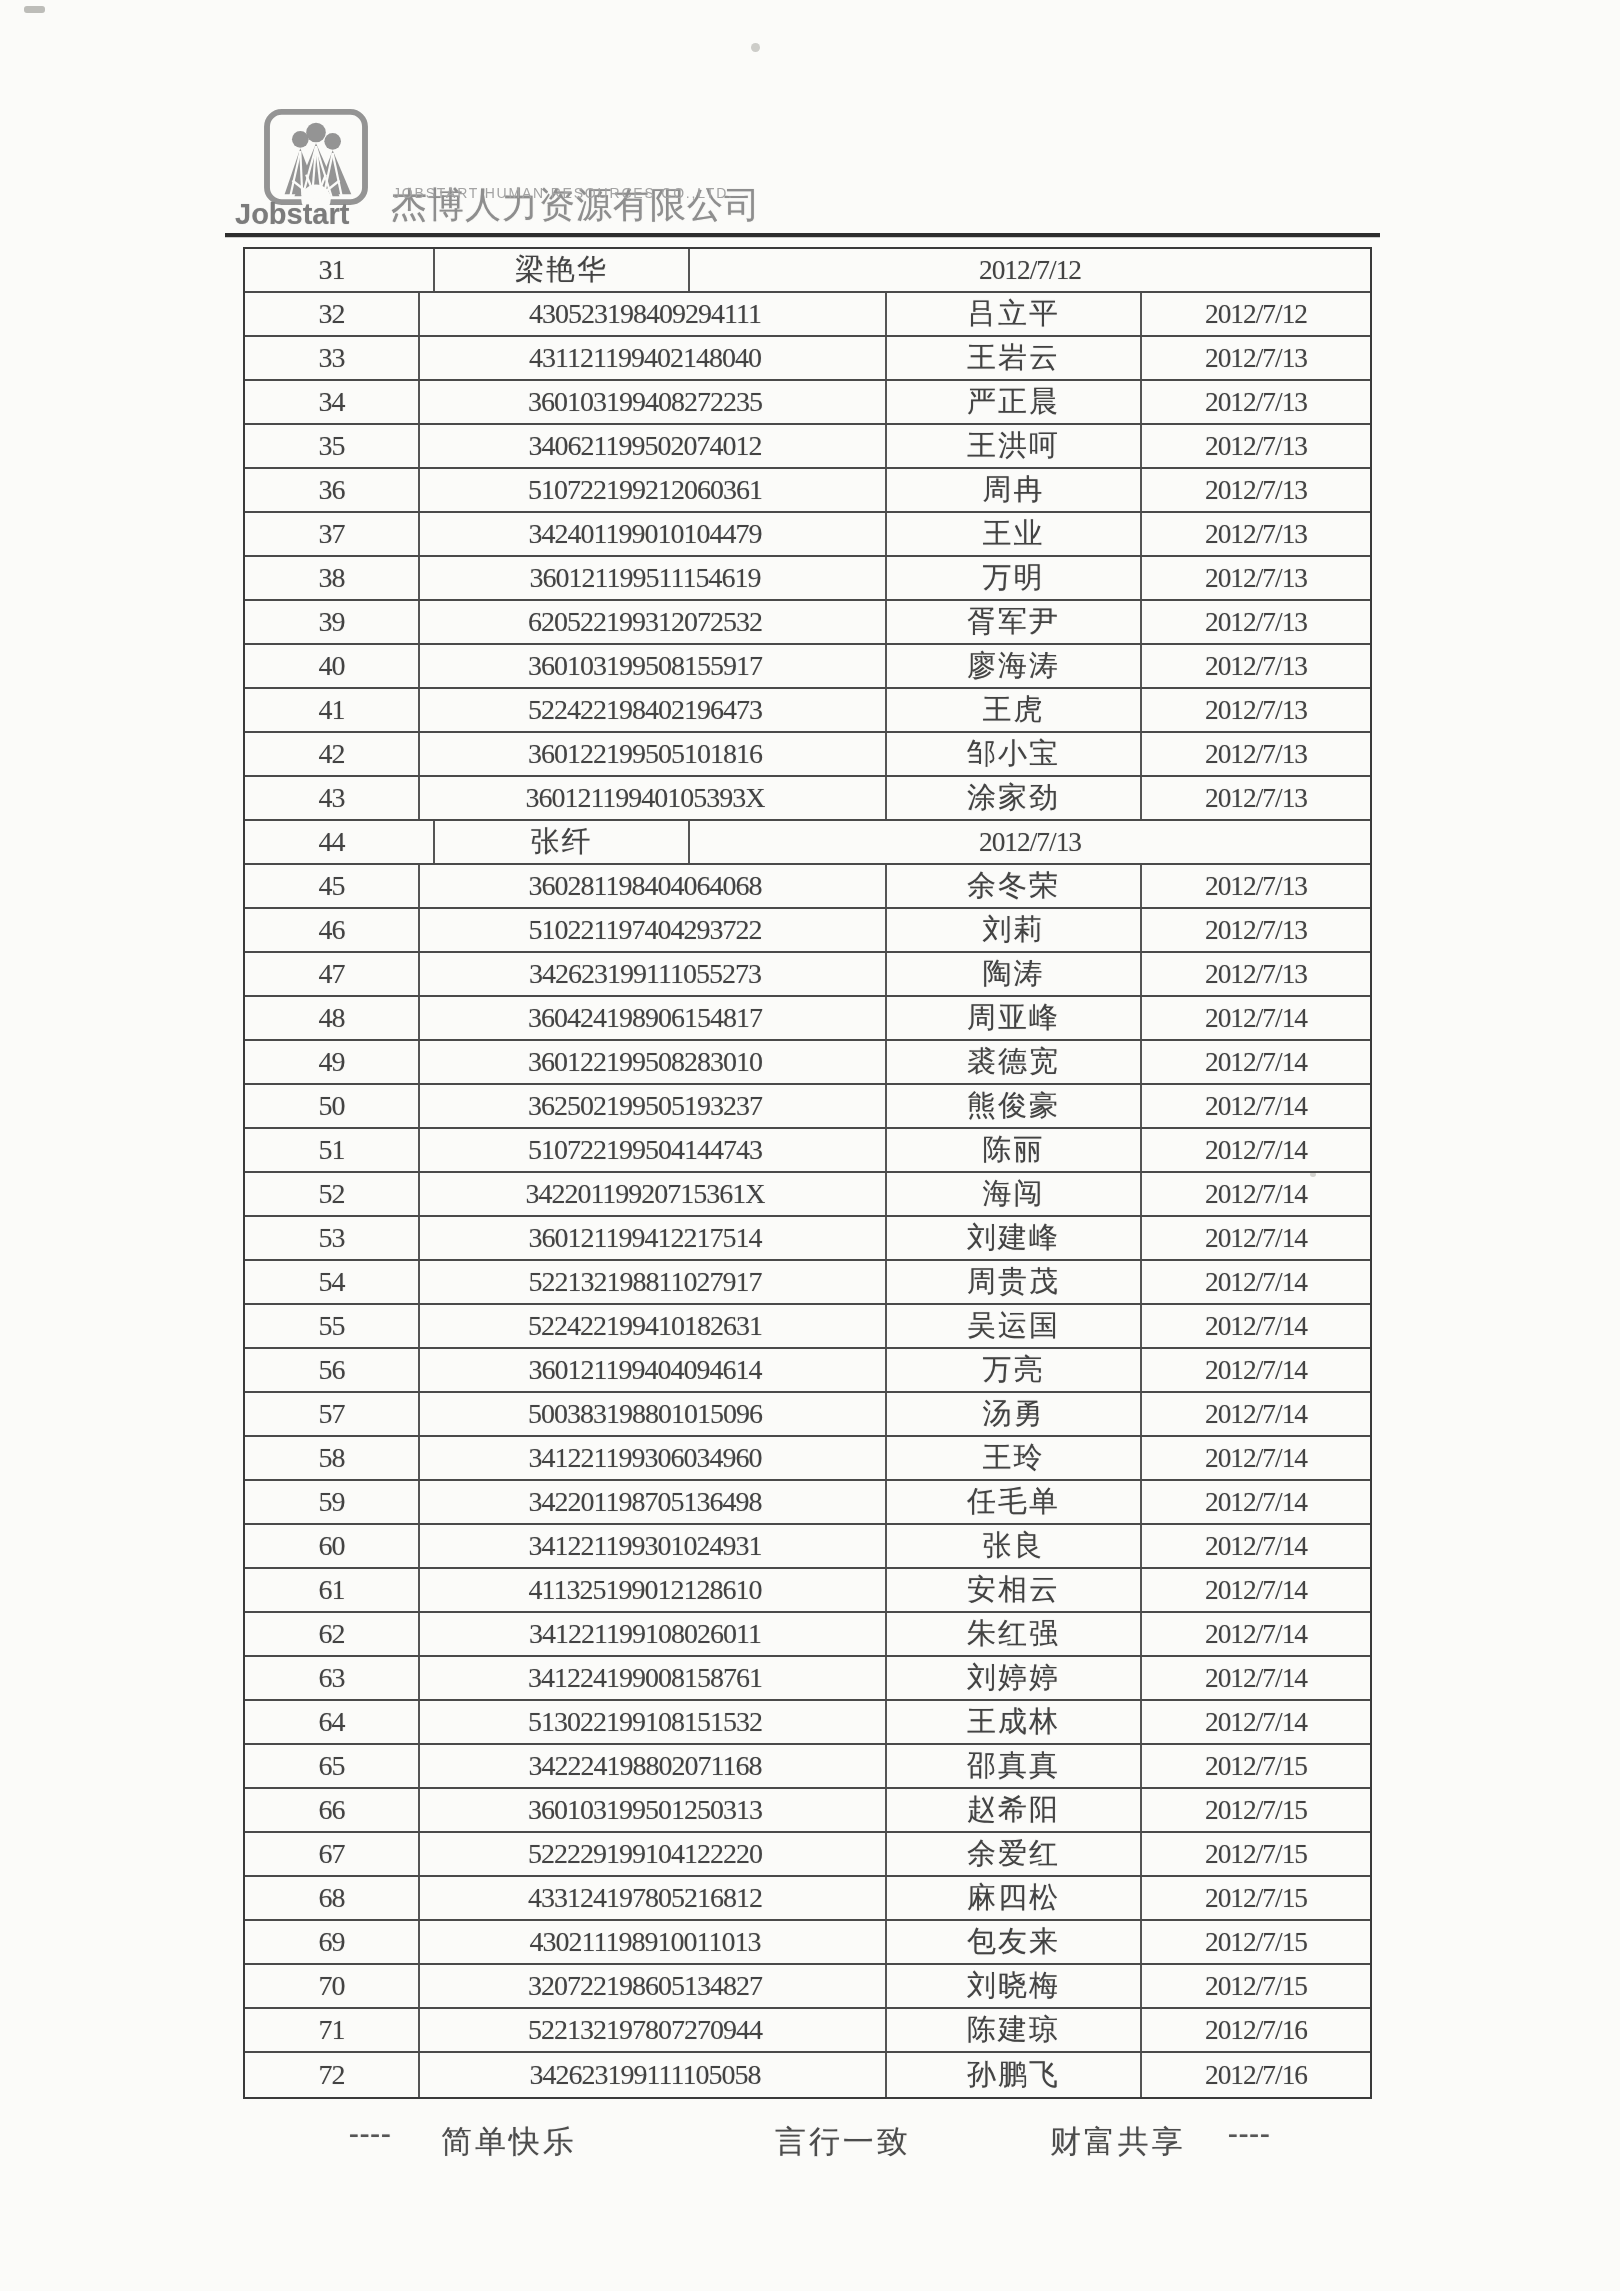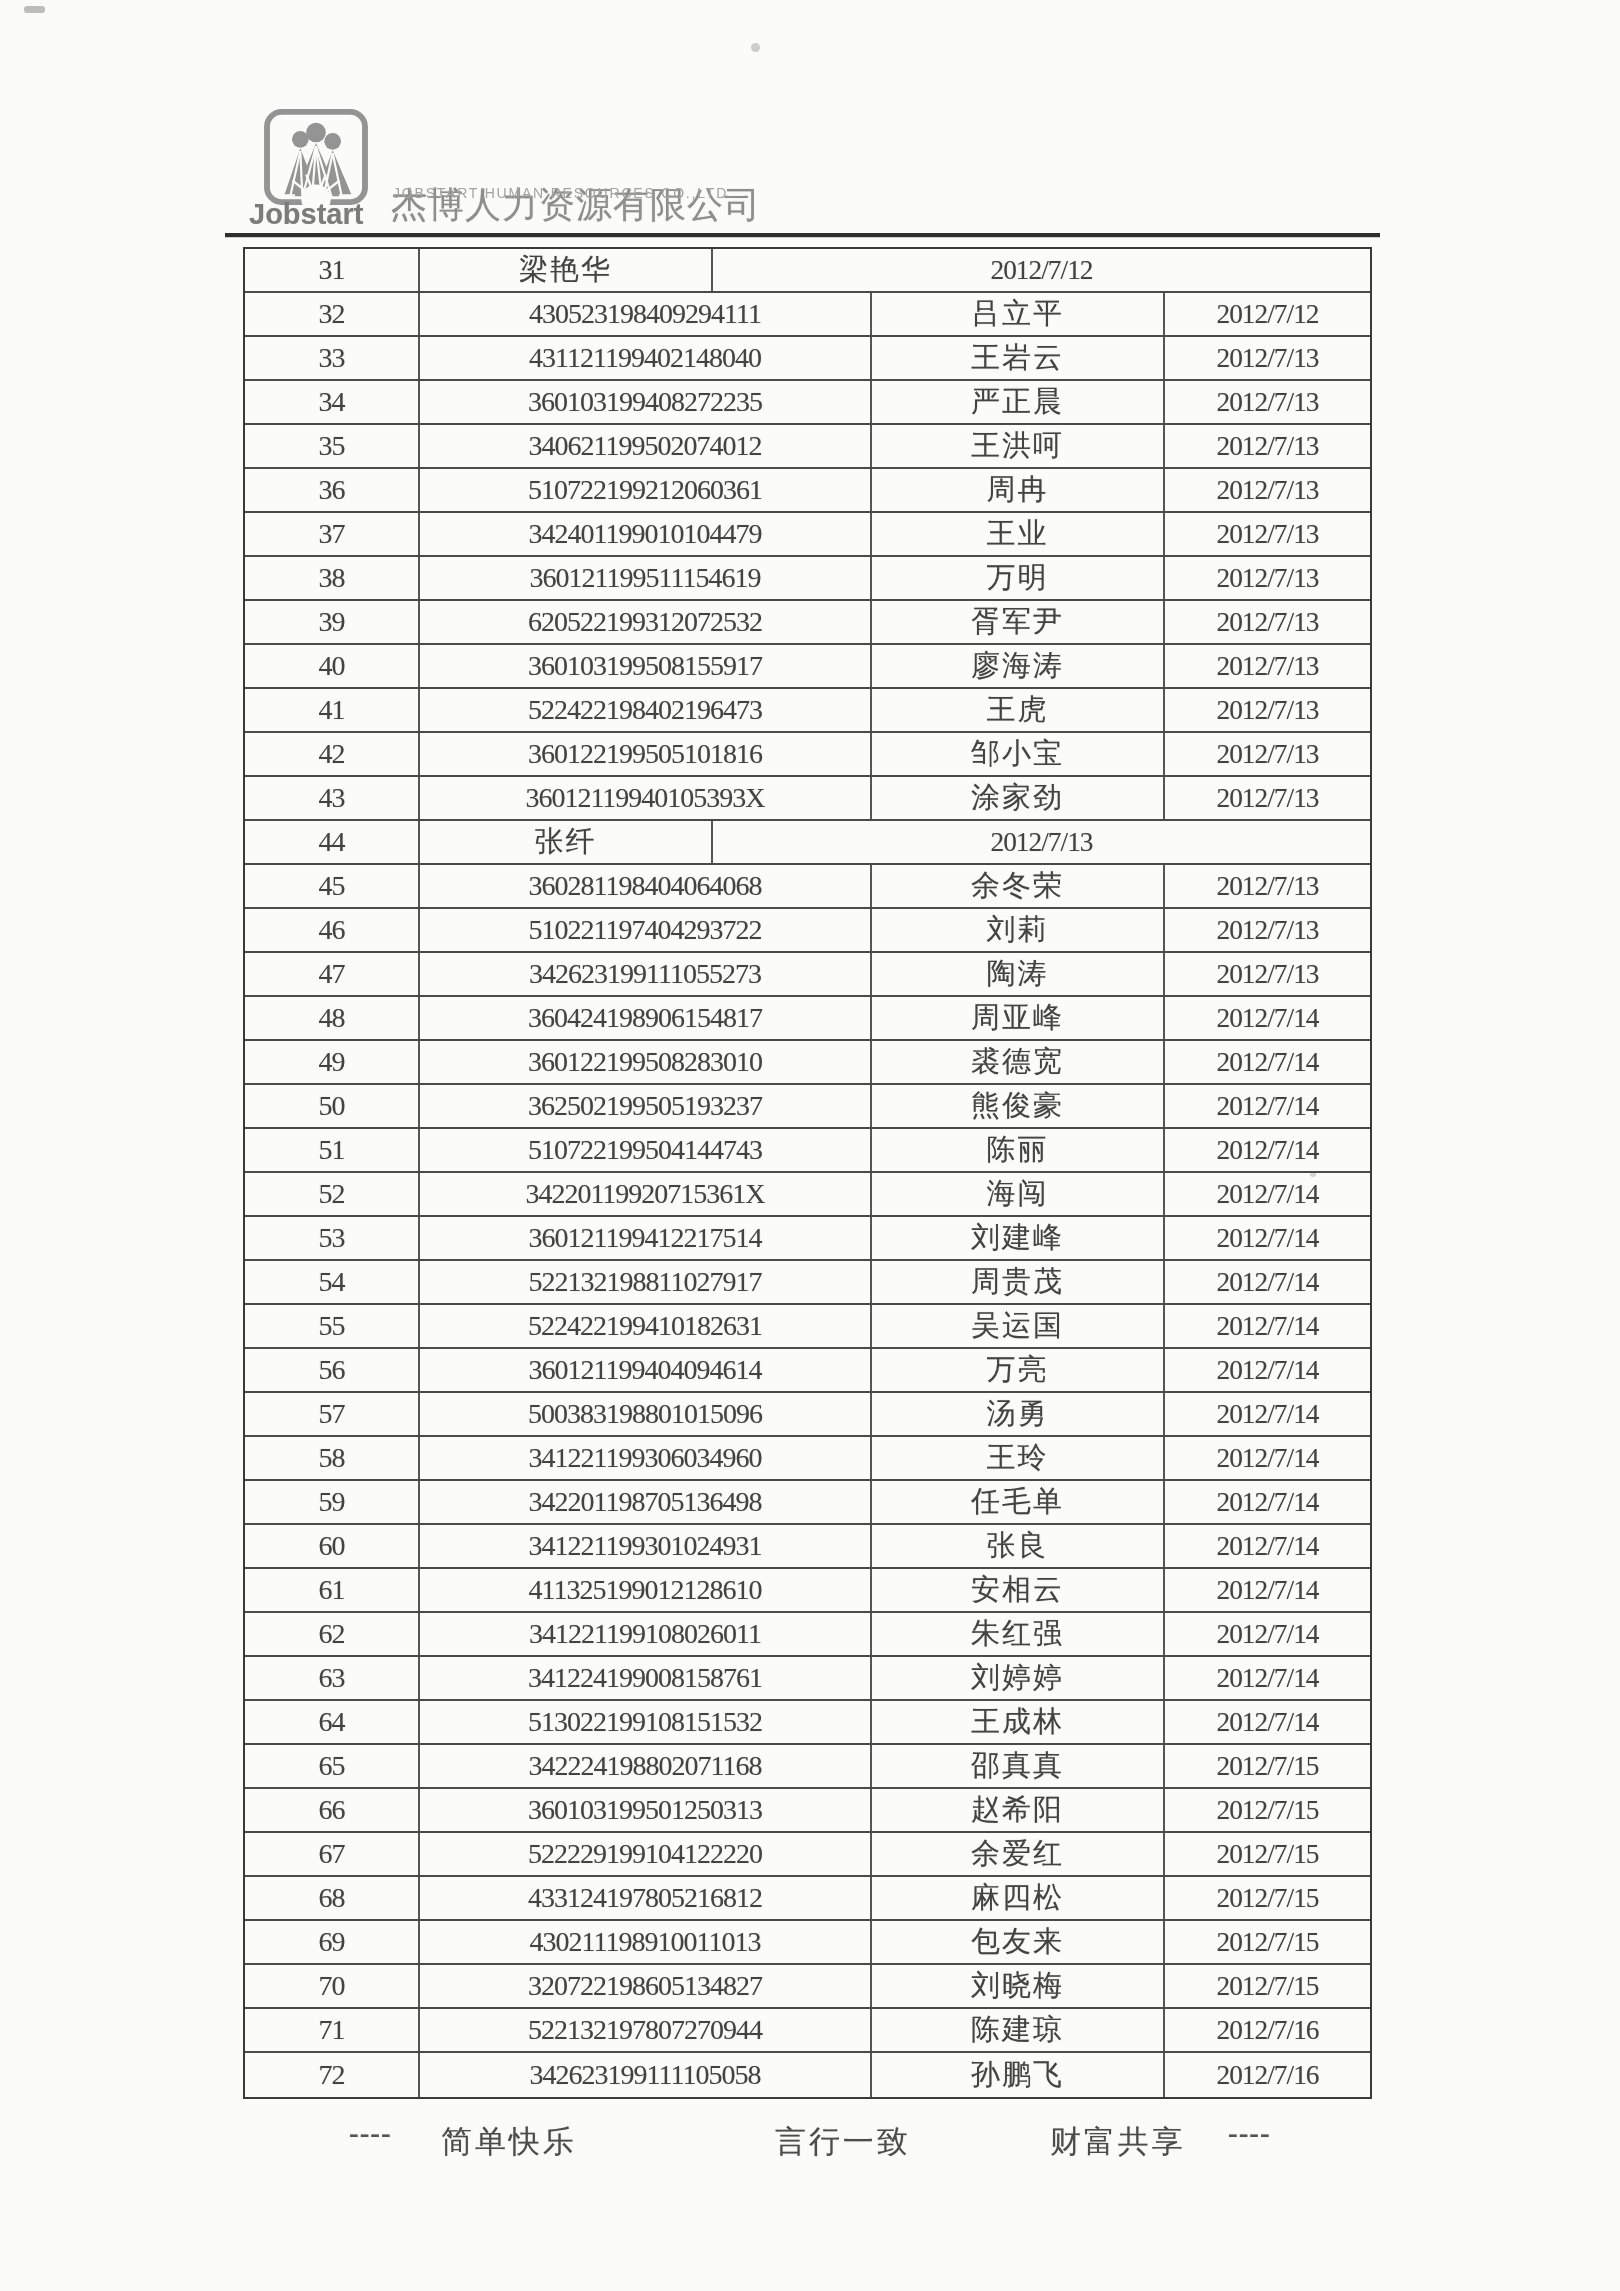--- a/index.html
+++ b/index.html
@@ -15,21 +15,21 @@
     background:#fbfbf9;
     overflow:hidden;
     color:#454545;
   }
 
   
   .logo-box{
     position:absolute; left:263px; top:108px; width:106px; height:98px;
   }
   .logo-wordmark{
-    position:absolute; left:249px; top:198px; width:137px;
+    position:absolute; left:235px; top:198px; width:137px;
     font-weight:bold; font-size:29px; color:#7c7c7c; letter-spacing:0px;
     text-shadow:0 0 1px rgba(120,120,120,.4);
   }
   .company-cn{
     position:absolute; left:391px; top:144px;
     font-size:36px; color:#8e8e8e; letter-spacing:1px; line-height:41px;
     text-shadow:0 0 1px rgba(140,140,140,.5);
     white-space:nowrap;
     margin-top:40px;
   }
@@ -57,21 +57,21 @@
   .trow:last-child{border-bottom:none;}
   .cell{
     display:flex; align-items:center; justify-content:center;
     box-sizing:border-box; overflow:hidden;
     font-family:"Liberation Serif","DejaVu Serif",serif;
     color:#434343;
     text-shadow:0 0 1px rgba(80,80,80,.35);
   }
   .c-no  {width:173px; font-size:28px; letter-spacing:-1px;}
   .c-id  {width:452px; font-size:28px; letter-spacing:-1px; border-left:2px solid #555;}
-  .c-name{width:293px; font-size:29px; letter-spacing:2px; border-left:2px solid #555;}
+  .c-name{width:255px; font-size:29px; letter-spacing:2px; border-left:2px solid #555;margin-left:15px;}
   .c-date{flex:1;      font-size:27.4px; letter-spacing:-1px; border-left:2px solid #555;}
 
   
   .footer-item{
     position:absolute; top:2121px;
     font-size:31px; color:#4c4c4c; letter-spacing:2.9px;
     text-shadow:0 0 1px rgba(80,80,80,.35);
     white-space:nowrap;
   }
   .fi-dash{font-family:"Liberation Serif",serif; font-weight:bold; letter-spacing:1px; font-size:29px; color:#555;}

